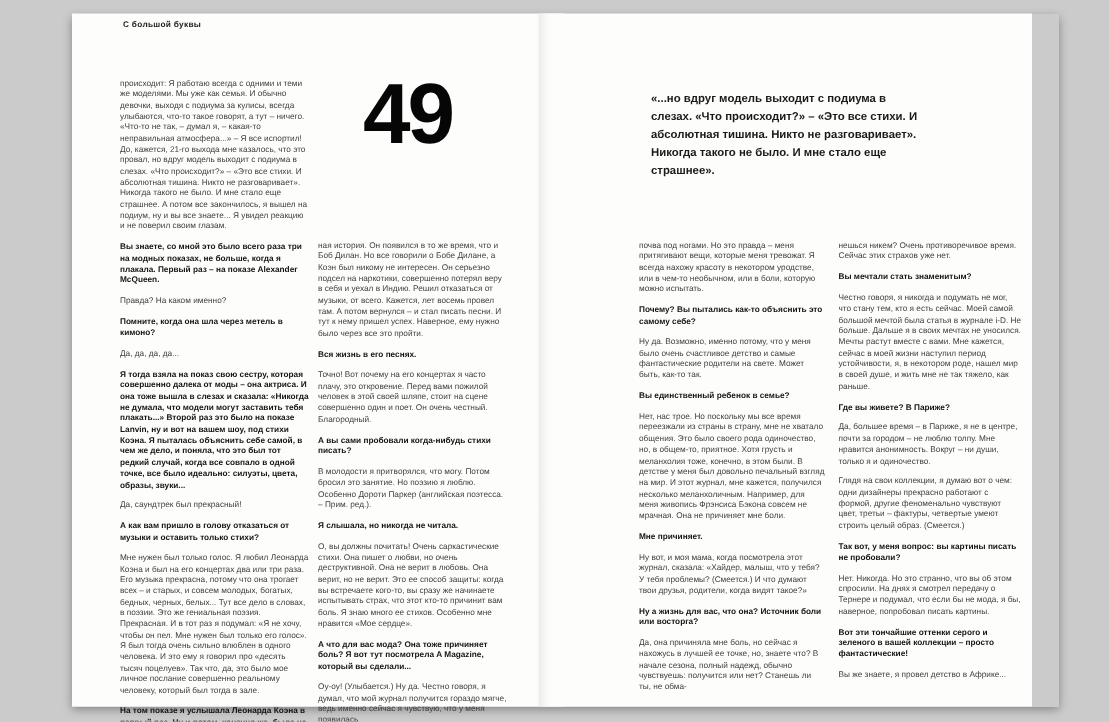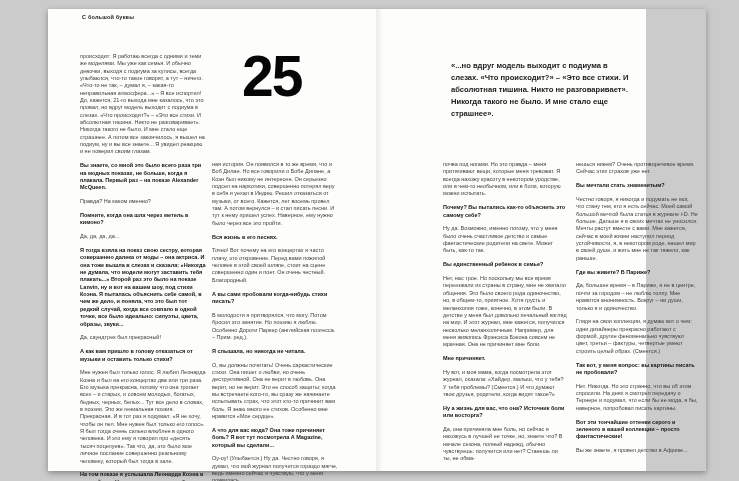--- a/index.html
+++ b/index.html
@@ -5,21 +5,21 @@
   html,body{margin:0;padding:0;}
   body{
     width:739px;height:481px;position:relative;overflow:hidden;
     background:#cbcbcb;
     font-family:"Liberation Sans","DejaVu Sans",sans-serif;
   }
   .spread{position:absolute;left:48px;top:9px;width:658px;height:462px;
     box-shadow:0 2px 6px rgba(0,0,0,.35);}
   .page{position:absolute;top:0;height:462px;background:#fdfdfc;}
   .page-left{left:0;width:328px;border-right:1px solid #bdbdbd;}
-  .page-right{left:328px;width:270px;
+  .page-right{left:311px;width:329px;
     background:linear-gradient(90deg,#ececea 0,#fdfdfc 7px);}
   .running-head{
     position:absolute;left:34px;top:5px;
     font-size:5.5px;font-weight:bold;letter-spacing:.2px;color:#1c1c1c;
   }
   .folio{
     position:absolute;left:194px;top:40px;
     font-size:57px;line-height:55px;font-weight:800;
     letter-spacing:-2px;color:#060606;
   }
@@ -36,21 +36,21 @@
     font-size:7.6px;line-height:12.1px;font-weight:bold;color:#1a1a1a;
   }
 </style>
 </head>
 <body>
 
 <div class="spread">
 
   <div class="page page-left">
     <div class="running-head">С большой буквы</div>
-    <div class="folio">25</div>
+    <div class="folio">49</div>
     <div class="col l-col1">
         <p class="para">происходит: Я работаю всегда с одними и теми же моделями. Мы уже как семья. И обычно девочки, выходя с подиума за кулисы, всегда улыбаются, что-то такое говорят, а тут – ничего. «Что-то не так, – думал я, – какая-то неправильная атмосфера...» – Я все испортил! До, кажется, 21-го выхода мне казалось, что это провал, но вдруг модель выходит с подиума в слезах. «Что происходит?» – «Это все стихи. И абсолютная тишина. Никто не разговаривает». Никогда такого не было. И мне стало еще страшнее. А потом все закончилось, я вышел на подиум, ну и вы все знаете... Я увидел реакцию и не поверил своим глазам.</p>
         <p class="para bold">Вы знаете, со мной это было всего раза три на модных показах, не больше, когда я плакала. Первый раз – на показе Alexander McQueen.</p>
         <p class="para">Правда? На каком именно?</p>
         <p class="para bold">Помните, когда она шла через метель в кимоно?</p>
         <p class="para">Да, да, да, да...</p>
         <p class="para bold">Я тогда взяла на показ свою сестру, которая совершенно далека от моды – она актриса. И она тоже вышла в слезах и сказала: «Никогда не думала, что модели могут заставить тебя плакать...» Второй раз это было на показе Lanvin, ну и вот на вашем шоу, под стихи Коэна. Я пыталась объяснить себе самой, в чем же дело, и поняла, что это был тот редкий случай, когда все совпало в одной точке, все было идеально: силуэты, цвета, образы, звуки...</p>
         <p class="para">Да, саундтрек был прекрасный!</p>
         <p class="para bold">А как вам пришло в голову отказаться от музыки и оставить только стихи?</p>
         <p class="para">Мне нужен был только голос. Я любил Леонарда Коэна и был на его концертах два или три раза. Его музыка прекрасна, потому что она трогает всех – и старых, и совсем молодых, богатых, бедных, черных, белых... Тут все дело в словах, в поэзии. Это же гениальная поэзия. Прекрасная. И в тот раз я подумал: «Я не хочу, чтобы он пел. Мне нужен был только его голос». Я был тогда очень сильно влюблен в одного человека. И это ему я говорил про «десять тысяч поцелуев». Так что, да, это было мое личное послание совершенно реальному человеку, который был тогда в зале.</p>

